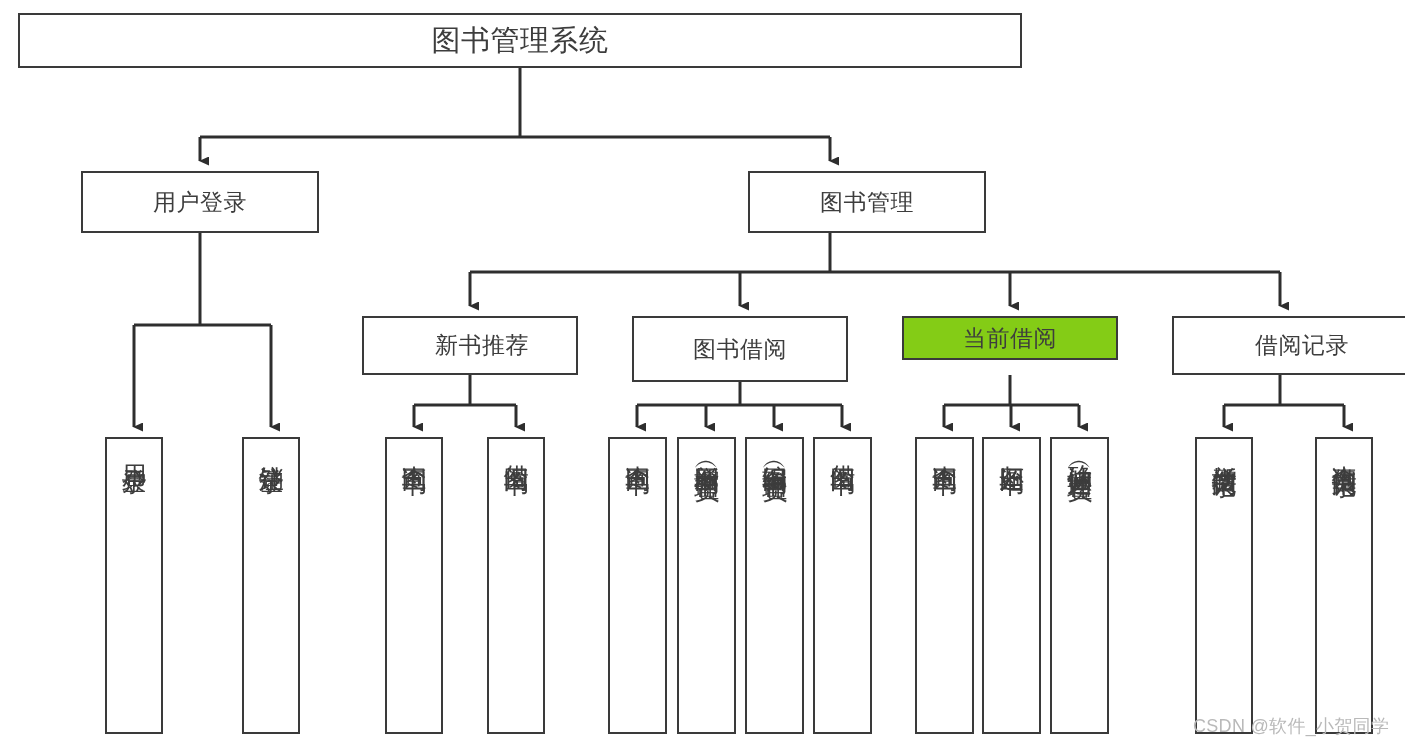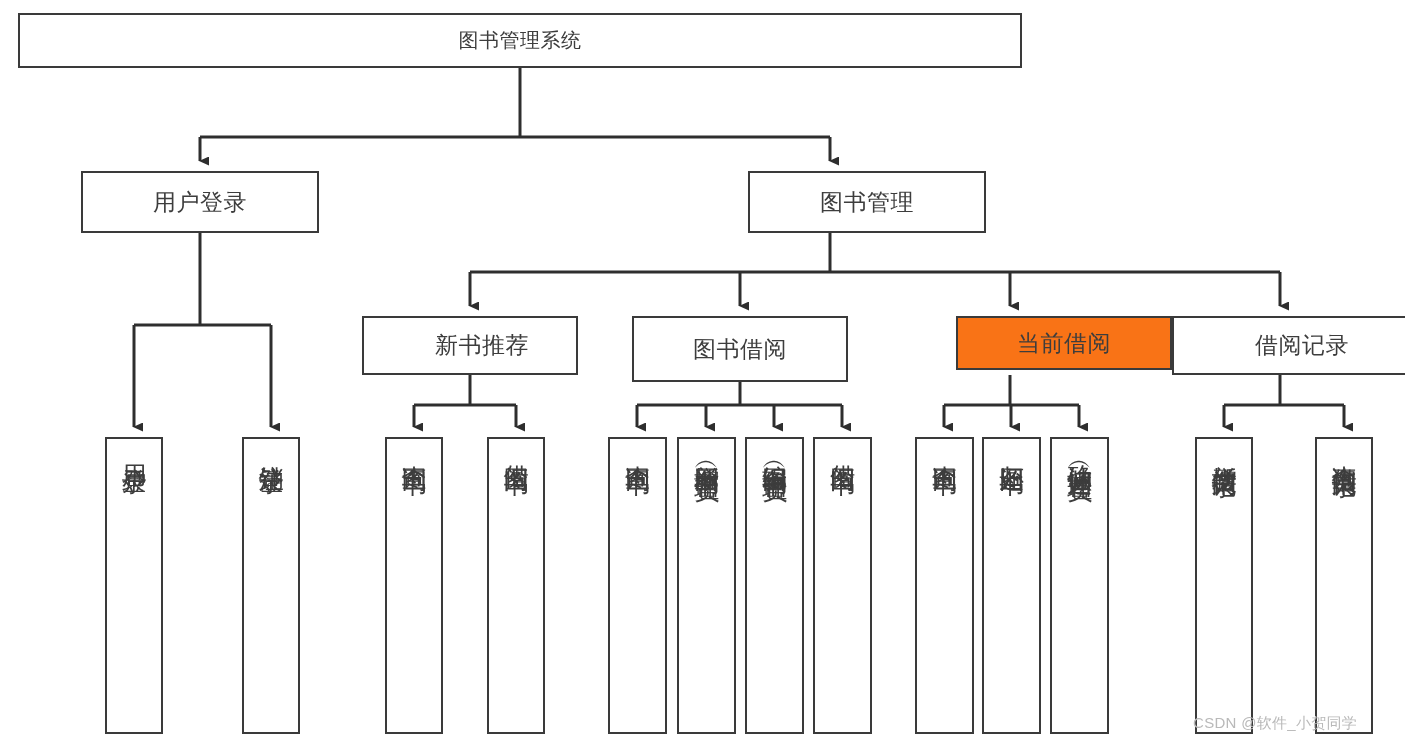--- a/index.html
+++ b/index.html
@@ -42,21 +42,21 @@
     text-align: center;
     line-height: 1.05;
     color: #3d3d3d;
   }
   .node.horizontal .node-label {
     font-size: 23px;
     letter-spacing: 0.5px;
     white-space: nowrap;
   }
   .node.root .node-label {
-    font-size: 20px;
+    font-size: 29px;
   }
   .node.vertical {
     align-items: flex-start;
     justify-content: center;
     padding-top: 6px;
   }
   .node.vertical .node-label {
     writing-mode: vertical-rl;
     text-orientation: upright;
     font-size: 25px;
@@ -65,21 +65,21 @@
     white-space: nowrap;
     max-height: 286px;
   }
   .node.vertical.tall .node-label {
     max-height: 292px;
   }
   .watermark {
     position: absolute;
     left: 1193px;
     top: 714px;
-    font-size: 15px;
+    font-size: 18px;
     color: #b9b9b9;
     white-space: nowrap;
     letter-spacing: 0.3px;
   }
 </style>
 </head>
 <body>
 
 <div id="diagram-root">
 
@@ -143,21 +143,21 @@
   <div class="node horizontal" style="left: 711px; top: 171px; width: 238px; height: 62px; border-color: rgb(58, 58, 58); color: rgb(61, 61, 61); background: rgb(255, 255, 255); margin-left: 37px;">
     <span class="node-label">图书管理</span>
   </div>
 
   <div class="node horizontal" style="left: 362px; top: 316px; width: 216px; height: 59px; border-color: rgb(58, 58, 58); color: rgb(61, 61, 61); background: rgb(255, 255, 255); padding-left: 24px;">
     <span class="node-label">新书推荐</span>
   </div>
   <div class="node horizontal" style="left: 632px; top: 316px; width: 216px; height: 66px; border-color: rgb(58, 58, 58); color: rgb(61, 61, 61); background: rgb(255, 255, 255);">
     <span class="node-label">图书借阅</span>
   </div>
-  <div class="node horizontal" style="left: 956px; top: 316px; width: 216px; height: 54px; border-color: rgb(58, 58, 58); color: rgb(61, 61, 61); background: #f97316;">
+  <div class="node horizontal" style="left: 902px; top: 316px; width: 216px; height: 44px; border-color: rgb(58, 58, 58); color: rgb(61, 61, 61); background: #84cc16;">
     <span class="node-label">当前借阅</span>
   </div>
   <div class="node horizontal" style="left: 1172px; top: 316px; width: 260px; height: 59px; border-color: rgb(58, 58, 58); color: rgb(61, 61, 61); background: rgb(255, 255, 255);">
     <span class="node-label">借阅记录</span>
   </div>
 
   <div class="node vertical" style="left: 105px; top: 437px; width: 58px; height: 297px; border-color: rgb(58, 58, 58); color: rgb(61, 61, 61); background: rgb(255, 255, 255);">
     <span class="node-label">用户登录</span>
   </div>
   <div class="node vertical" style="left: 242px; top: 437px; width: 58px; height: 297px; border-color: rgb(58, 58, 58); color: rgb(61, 61, 61); background: rgb(255, 255, 255);">

